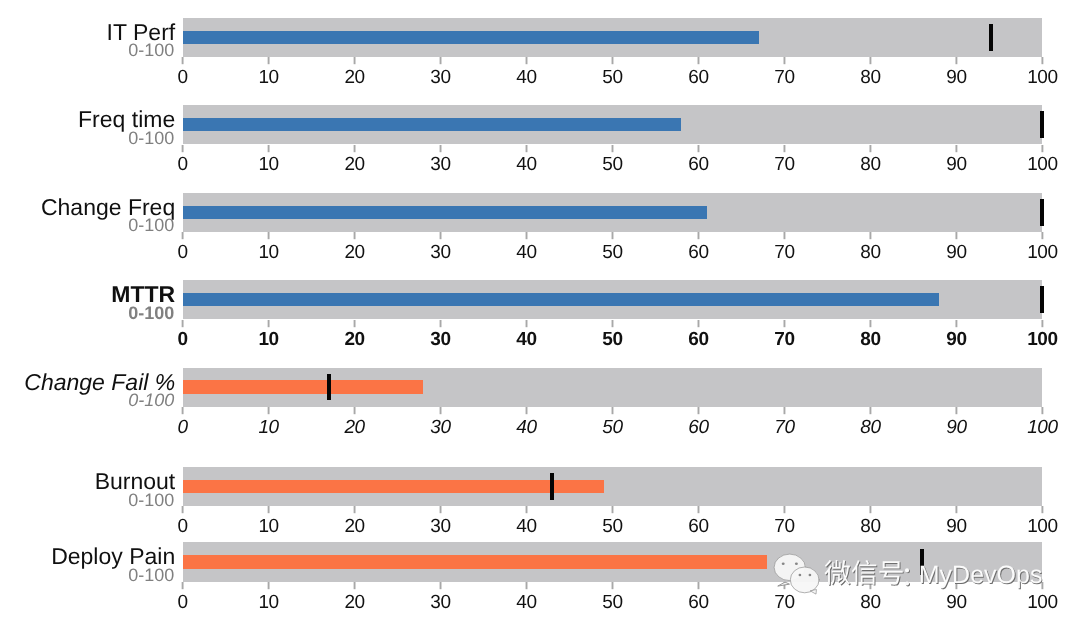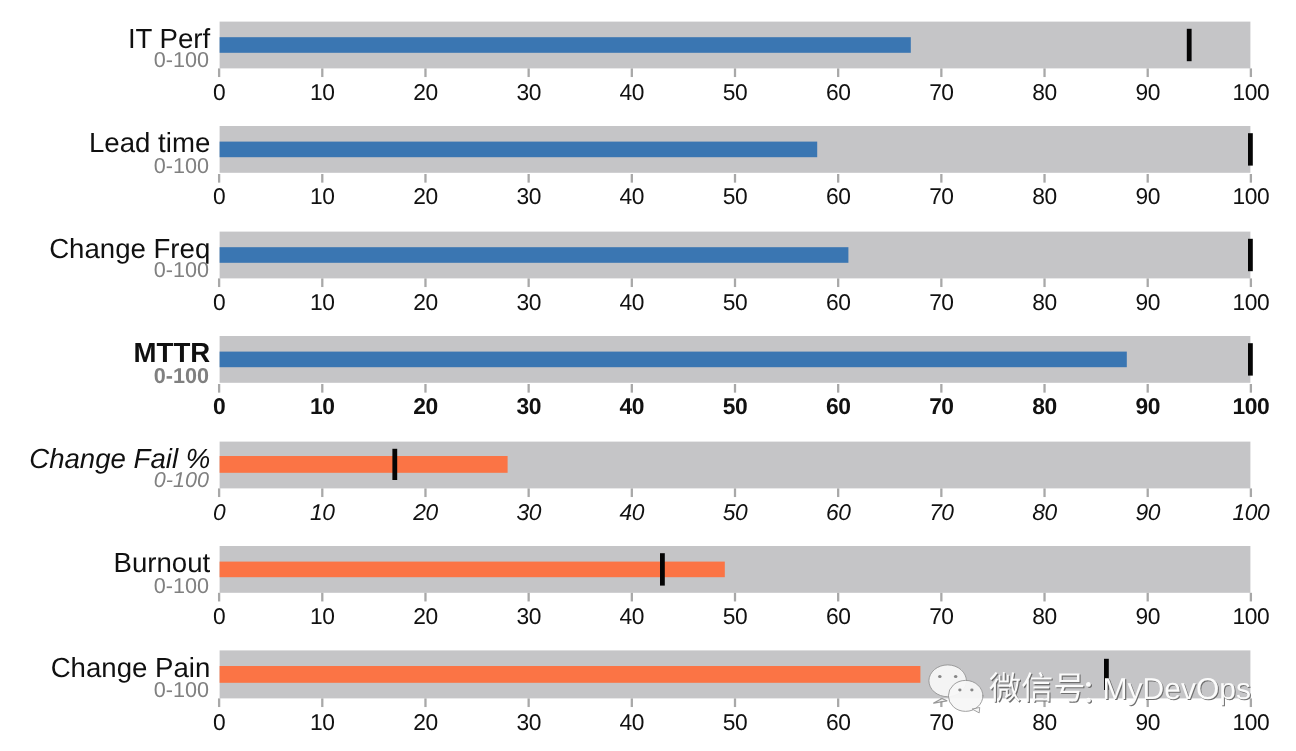--- a/index.html
+++ b/index.html
@@ -99,21 +99,21 @@
         <div class="ticklbl" style="left: 612.5px;">50</div>
         <div class="ticklbl" style="left: 698.48px;">60</div>
         <div class="ticklbl" style="left: 784.46px;">70</div>
         <div class="ticklbl" style="left: 870.44px;">80</div>
         <div class="ticklbl" style="left: 956.42px;">90</div>
         <div class="ticklbl" style="left: 1042.4px;">100</div>
       </div>
     </div>
     <div class="row" style="top: 0px;">
       <div class="lbl-wrap" style="top: 105.15px;">
-        <span class="lbl">Lead time</span>
+        <span class="lbl">Freq time</span>
         <span class="sublbl">0-100</span>
       </div>
       <div class="band" style="left: 182.6px; width: 859.8px; top: 105.15px; height: 39.2px; background: rgb(197, 197, 199);"></div>
       <div class="val" style="left: 182.6px; width: 498.684px; top: 118.05px; height: 13.4px; background: rgb(58, 118, 178);"></div>
       <div class="mark" style="left: 1040.4px; width: 4px; top: 111.35px; height: 26.8px; background: rgb(5, 5, 5);"></div>
       <svg class="axis" width="1080" height="10" viewBox="0 0 1080 10" style="top: 144.65px;">
         <rect class="tick" x="181.65" y="0" width="1.9" height="7.2" fill="#a8a8a8"></rect>
         <rect class="tick" x="267.63" y="0" width="1.9" height="7.2" fill="#a8a8a8"></rect>
         <rect class="tick" x="353.61" y="0" width="1.9" height="7.2" fill="#a8a8a8"></rect>
         <rect class="tick" x="439.59" y="0" width="1.9" height="7.2" fill="#a8a8a8"></rect>
@@ -237,21 +237,21 @@
         <div class="ticklbl" style="left: 440.54px;">30</div>
         <div class="ticklbl" style="left: 526.52px;">40</div>
         <div class="ticklbl" style="left: 612.5px;">50</div>
         <div class="ticklbl" style="left: 698.48px;">60</div>
         <div class="ticklbl" style="left: 784.46px;">70</div>
         <div class="ticklbl" style="left: 870.44px;">80</div>
         <div class="ticklbl" style="left: 956.42px;">90</div>
         <div class="ticklbl" style="left: 1042.4px;">100</div>
       </div>
     </div>
-    <div class="row" style="top: 0px;">
+    <div class="row" style="top: 12px;">
       <div class="lbl-wrap" style="top: 454.95px;">
         <span class="lbl">Burnout</span>
         <span class="sublbl">0-100</span>
       </div>
       <div class="band" style="left: 182.6px; width: 859.8px; top: 454.95px; height: 39.2px; background: rgb(197, 197, 199);"></div>
       <div class="val" style="left: 182.6px; width: 421.302px; top: 467.85px; height: 13.4px; background: rgb(251, 116, 69);"></div>
       <div class="mark" style="left: 550.314px; width: 4px; top: 461.15px; height: 26.8px; background: rgb(5, 5, 5);"></div>
       <svg class="axis" width="1080" height="10" viewBox="0 0 1080 10" style="top: 494.45px;">
         <rect class="tick" x="181.65" y="0" width="1.9" height="7.2" fill="#a8a8a8"></rect>
         <rect class="tick" x="267.63" y="0" width="1.9" height="7.2" fill="#a8a8a8"></rect>
@@ -274,21 +274,21 @@
         <div class="ticklbl" style="left: 612.5px;">50</div>
         <div class="ticklbl" style="left: 698.48px;">60</div>
         <div class="ticklbl" style="left: 784.46px;">70</div>
         <div class="ticklbl" style="left: 870.44px;">80</div>
         <div class="ticklbl" style="left: 956.42px;">90</div>
         <div class="ticklbl" style="left: 1042.4px;">100</div>
       </div>
     </div>
     <div class="row" style="top: 0px;">
       <div class="lbl-wrap" style="top: 542.4px;">
-        <span class="lbl">Change Pain</span>
+        <span class="lbl">Deploy Pain</span>
         <span class="sublbl">0-100</span>
       </div>
       <div class="band" style="left: 182.6px; width: 859.8px; top: 542.4px; height: 39.2px; background: rgb(197, 197, 199);"></div>
       <div class="val" style="left: 182.6px; width: 584.664px; top: 555.3px; height: 13.4px; background: rgb(251, 116, 69);"></div>
       <div class="mark" style="left: 920.028px; width: 4px; top: 548.6px; height: 26.8px; background: rgb(5, 5, 5);"></div>
       <svg class="axis" width="1080" height="10" viewBox="0 0 1080 10" style="top: 581.9px;">
         <rect class="tick" x="181.65" y="0" width="1.9" height="7.2" fill="#a8a8a8"></rect>
         <rect class="tick" x="267.63" y="0" width="1.9" height="7.2" fill="#a8a8a8"></rect>
         <rect class="tick" x="353.61" y="0" width="1.9" height="7.2" fill="#a8a8a8"></rect>
         <rect class="tick" x="439.59" y="0" width="1.9" height="7.2" fill="#a8a8a8"></rect>

